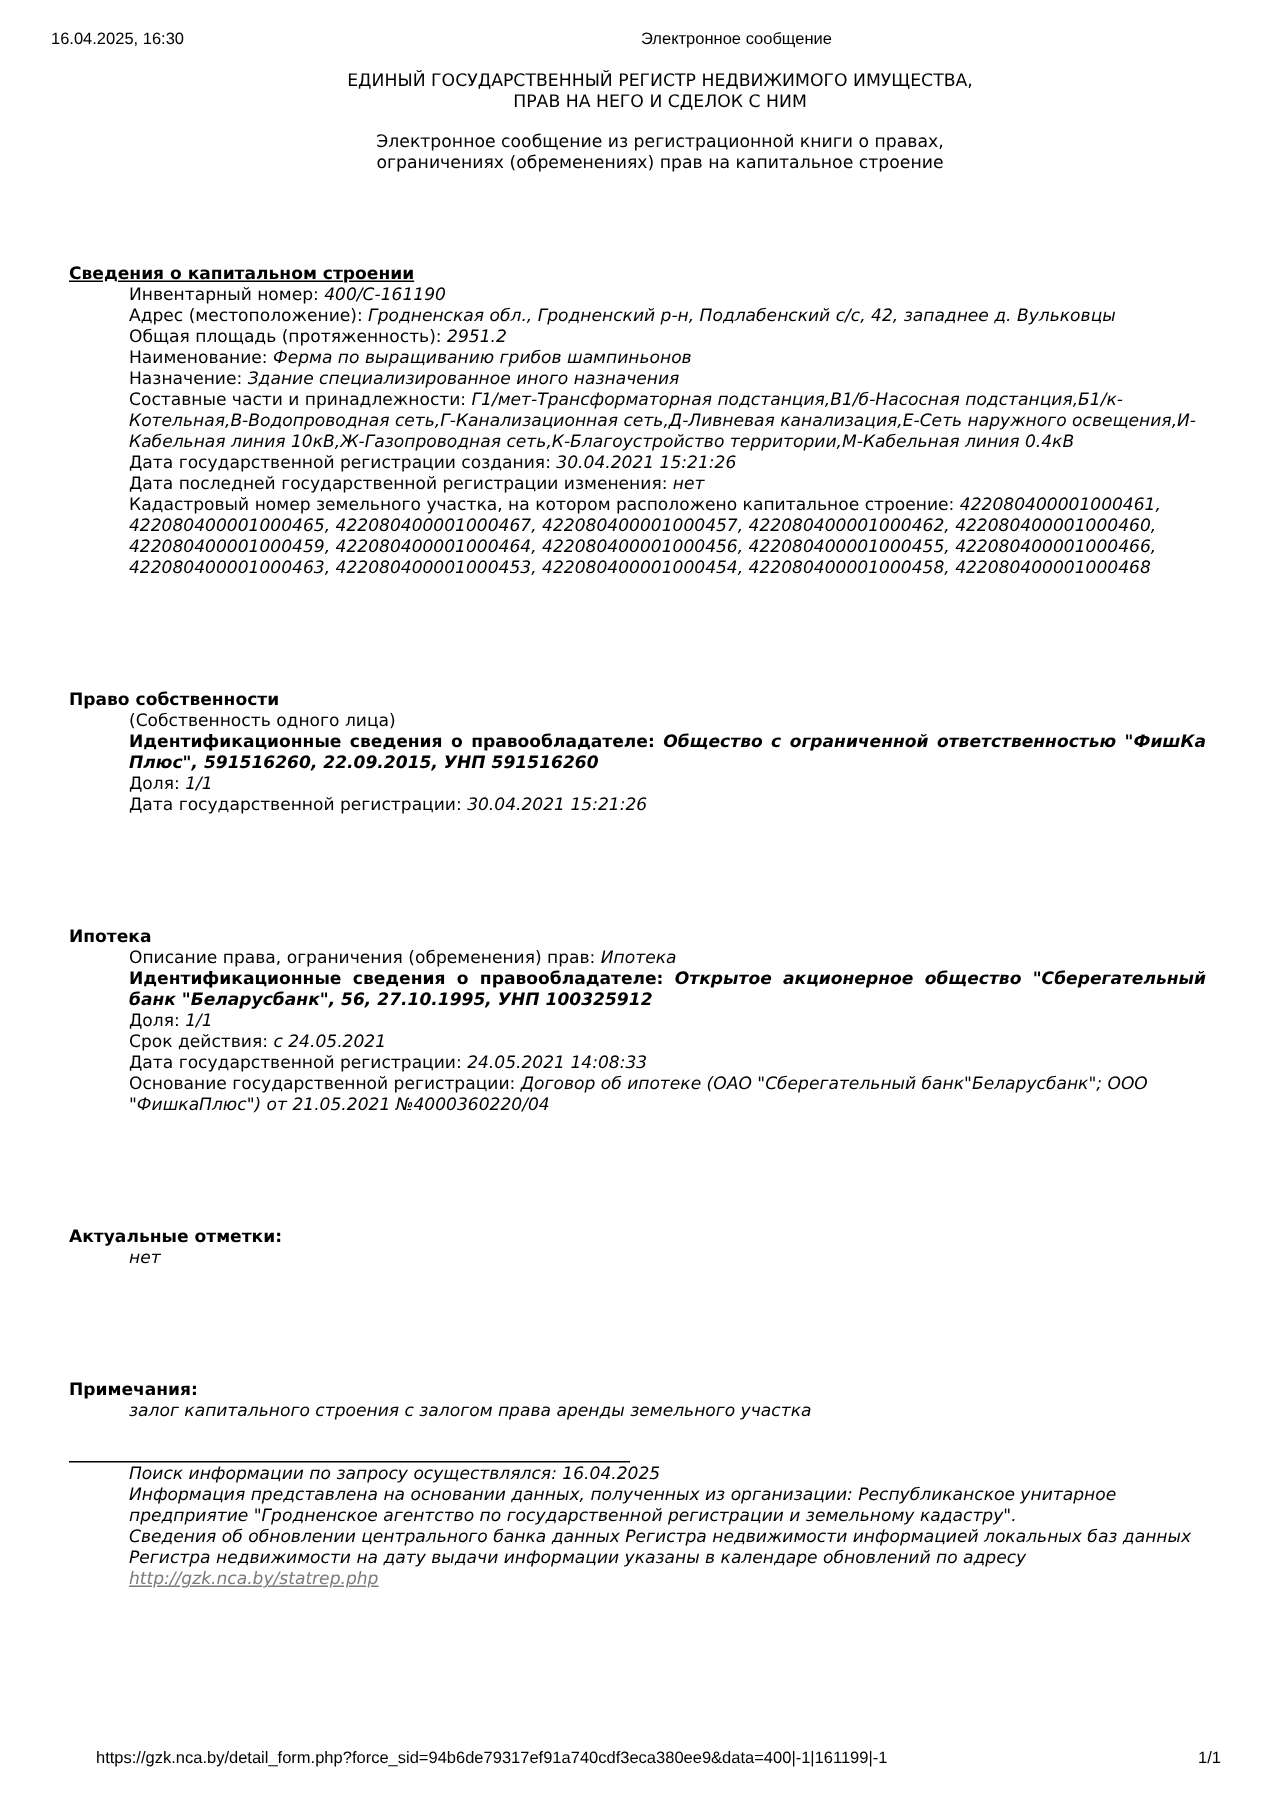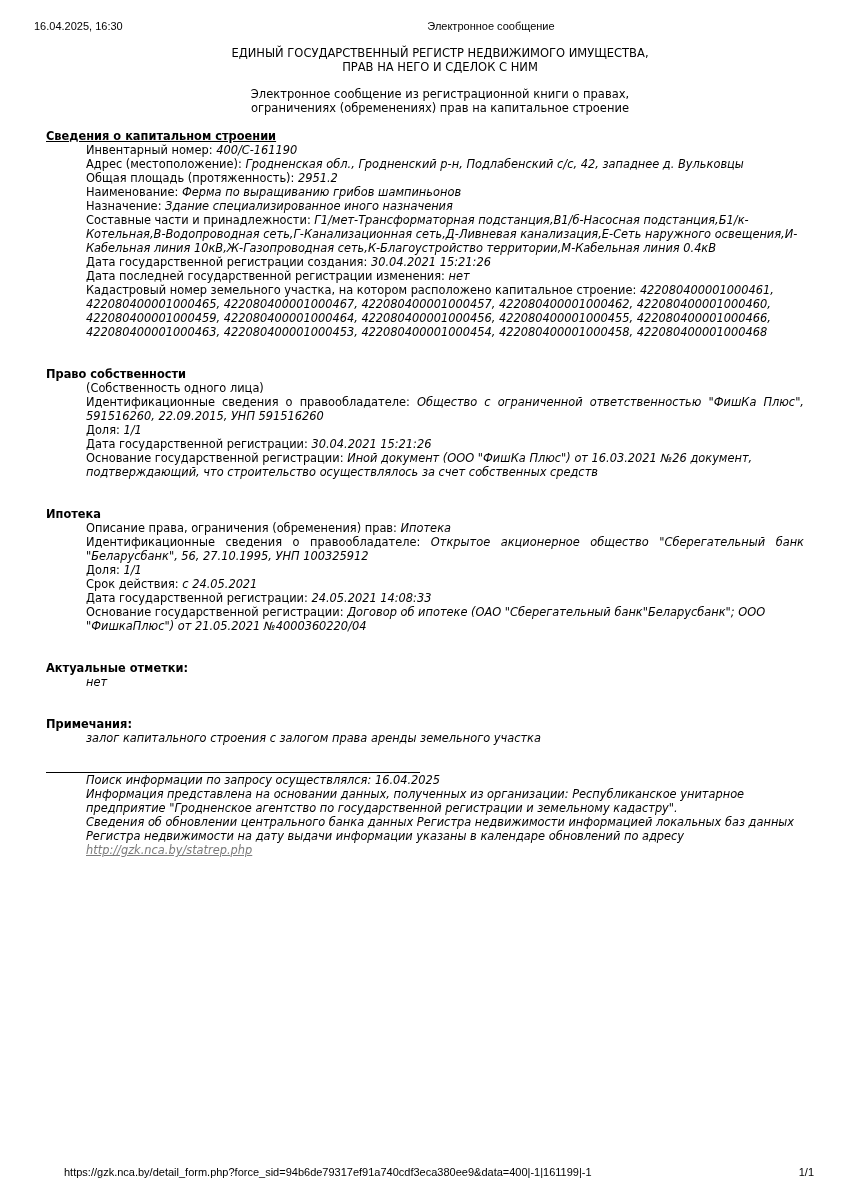--- a/index.html
+++ b/index.html
@@ -23,22 +23,22 @@
   }
   .doc-head .line { display: block; }
   .doc-head .gap { height: 13px; }
 
   .content {
     position: absolute; top: 129px; left: 46px; width: 758px;
     font-family: "DejaVu Sans", sans-serif; font-size: 11.4px; line-height: 14px;
   }
   .content .row { display: block; margin-left: 40px; }
   .content .v { font-style: italic; }
-  .content .justify { text-align: justify; }
-  .section-title { font-weight: bold; display: block; }
+  .content .justify { text-align: justify; font-weight: bold; }
+  .section-title { font-weight: bold; display: block; margin-top: 46px; }
   .section-title.ul { text-decoration: underline; }
   .spacer-lg { height: 28px; }
   .spacer-md { height: 27px; }
 
   .divider {
     display: block; width: 374px; border-top: 1px solid #000; margin-top: 0; height: 0;
   }
   .footnote .v, .footnote .row { font-style: italic; }
   .link { color: #7a7a7a; text-decoration: underline; font-style: italic; }
 </style>
@@ -74,21 +74,20 @@
   </div>
 
   <div class="spacer-lg"></div>
 
   <div>
     <span class="section-title">Право собственности</span>
     <div class="row">(Собственность одного лица)</div>
     <div class="row justify"><span>Идентификационные сведения о правообладателе: </span><span class="v">Общество с ограниченной ответственностью "ФишКа Плюс", 591516260, 22.09.2015, УНП 591516260</span></div>
     <div class="row"><span>Доля: </span><span class="v">1/1</span></div>
     <div class="row"><span>Дата государственной регистрации: </span><span class="v">30.04.2021 15:21:26</span></div>
-    <div class="row"><span>Основание государственной регистрации: </span><span class="v">Иной документ (ООО "ФишКа Плюс") от 16.03.2021 №26 документ, подтверждающий, что строительство осуществлялось за счет собственных средств</span></div>
   </div>
 
   <div class="spacer-lg"></div>
 
   <div>
     <span class="section-title">Ипотека</span>
     <div class="row"><span>Описание права, ограничения (обременения) прав: </span><span class="v">Ипотека</span></div>
     <div class="row justify"><span>Идентификационные сведения о правообладателе: </span><span class="v">Открытое акционерное общество "Сберегательный банк "Беларусбанк", 56, 27.10.1995, УНП 100325912</span></div>
     <div class="row"><span>Доля: </span><span class="v">1/1</span></div>
     <div class="row"><span>Срок действия: </span><span class="v">с 24.05.2021</span></div>

